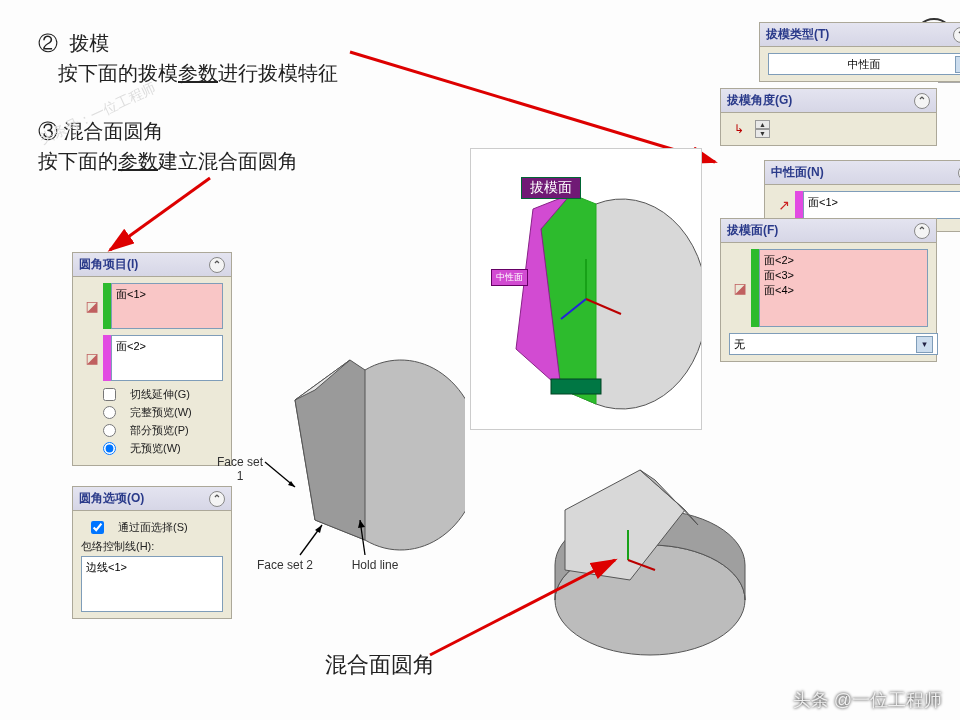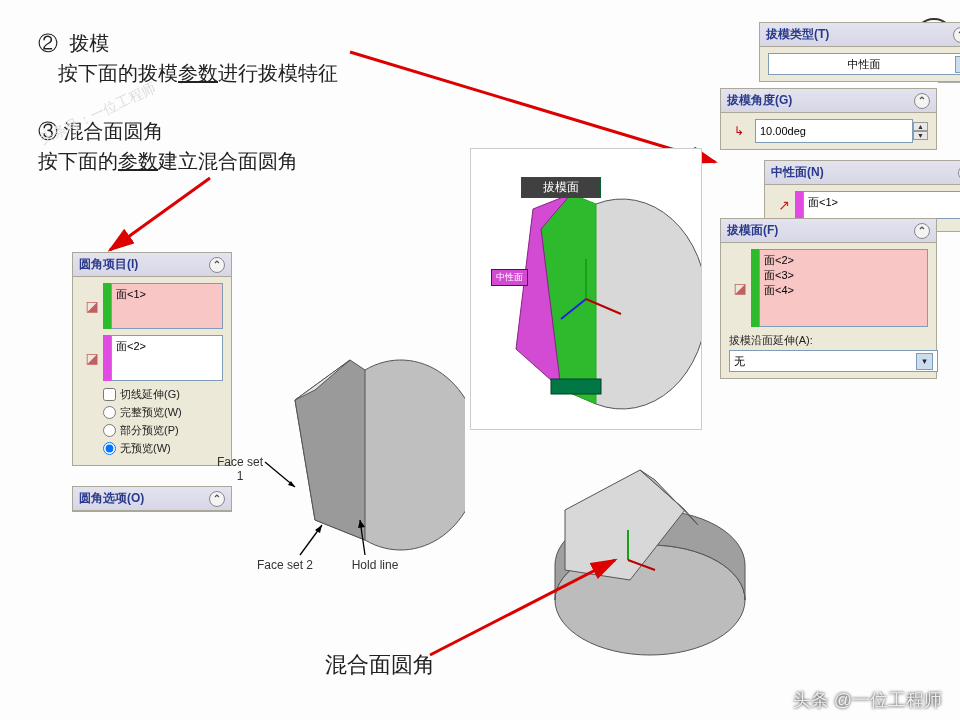--- a/index.html
+++ b/index.html
@@ -44,21 +44,21 @@
   .selbox {
     background:#fff;border:1px solid #7f9db9;min-height:38px;
     font-size:11px;padding:3px 4px;color:#000;flex:1;
   }
   .pink { background:#f9c6c6; }
   .row { display:flex;align-items:stretch;gap:0;margin-bottom:6px; }
   .swatch { width:22px;display:flex;align-items:center;justify-content:center;color:#c06060;font-size:14px; }
   .edgecolor { width:8px; }
   .green { background:#2dbb2d; }
   .mag   { background:#e24be2; }
-  .opt { display:flex;align-items:center;gap:4px;margin:3px 0 3px 22px;font-size:11px;color:#222; }
+  .opt { display:flex;align-items:center;gap:14px;margin:3px 0 3px 22px;font-size:11px;color:#222; }
   .opt input { margin:0; }
   .dd { width:100%;height:20px;border:1px solid #7f9db9;background:#fff;font-size:11px;padding:0 4px;display:flex;justify-content:space-between;align-items:center; }
   .ddbtn { width:15px;height:15px;border:1px solid #7f9db9;background:#cde;display:flex;align-items:center;justify-content:center;font-size:9px;color:#224; }
   .spin { border:1px solid #7f9db9;background:#fff;height:22px;display:flex;align-items:center;flex:1;padding:0 4px;font-size:11px; }
   .spinico { width:20px;height:20px;margin-right:6px;display:flex;align-items:center;justify-content:center;font-size:12px;color:#B00; }
   .spinbtn { width:15px;display:flex;flex-direction:column; }
   .spinbtn div { flex:1;border:1px solid #999;background:#e8e8e8;font-size:7px;display:flex;align-items:center;justify-content:center;color:#333; }
   .lbl { font-size:11px;color:#222;margin:4px 0 2px 0;display:block; }
   
   .illus { position:absolute; }
@@ -134,20 +134,28 @@
         <span>无预览(W)</span>
       </label>
   </div>
 </div>
 
 <div class="sw-panel" style="left:72px;top:486px;width:158px;">
   <div class="sw-head">
     <span>圆角选项(O)</span>
     <span class="chev">⌃</span>
   </div>
+  <div class="sw-body">
+    <label class="opt" style="margin-left:10px">
+        <input type="checkbox" checked="" style="">
+        <span>通过面选择(S)</span>
+      </label>
+    <span class="lbl">包络控制线(H):</span>
+    <div class="selbox" style="min-height:48px">边线&lt;1&gt;</div>
+  </div>
 </div>
 
 <div class="sw-panel" style="left:759px;top:22px;width:215px;">
   <div class="sw-head">
     <span>拔模类型(T)</span>
     <span class="chev">⌃</span>
   </div>
   <div class="sw-body">
     <div class="dd">
       <span style="flex:1;text-align:center">中性面</span>
@@ -157,23 +165,20 @@
 </div>
 
 <div class="sw-panel" style="left:720px;top:88px;width:215px;">
   <div class="sw-head">
     <span>拔模角度(G)</span>
     <span class="chev">⌃</span>
   </div>
   <div class="sw-body">
     <div style="display:flex;align-items:center;">
       <div class="spinico">↳</div>
-      <div class="spin">
-          <span>10.00deg</span>
-        </div>
       <div class="spinbtn">
           <div>▲</div>
           <div>▼</div>
         </div>
     </div>
   </div>
 </div>
 
 <div class="sw-panel" style="left:764px;top:148px;width:215px;margin-top:12px;">
   <div class="sw-head">
@@ -197,21 +202,20 @@
   <div class="sw-body">
     <div class="row">
       <div class="swatch">◪</div>
       <div class="edgecolor green"></div>
       <div class="selbox pink" style="min-height:70px">
         <div>面&lt;2&gt;</div>
         <div>面&lt;3&gt;</div>
         <div>面&lt;4&gt;</div>
       </div>
     </div>
-    <span class="lbl">拔模沿面延伸(A):</span>
     <div class="dd">
       <span>无</span>
       <span class="ddbtn">▾</span>
     </div>
   </div>
 </div>
 
 <svg class="arrow" style="left:350px;top:42px;" width="380" height="130">
   <defs>
       <marker id="ah1" markerWidth="10" markerHeight="10" refX="8" refY="3" orient="auto">
@@ -255,21 +259,21 @@
 <div class="illus" style="left:470px;top:148px;width:230px;height:280px;border:1px solid #ccc;background:#fff;">
   <svg width="230" height="280" viewBox="0 0 230 280">
     <path d="M125 55 A85 105 0 1 1 125 255 L90 240 L70 80 Z" fill="#d8d8d8" stroke="#555"></path>
     <path d="M70 80 L90 240 L125 255 L125 55 L100 45 Z" fill="#2dbb2d" stroke="#2a2"></path>
     <path d="M70 80 L100 45 L62 60 L45 200 L90 240 Z" fill="#d24bd2" stroke="#828"></path>
     <rect x="80" y="230" width="50" height="15" fill="#074" stroke="#042"></rect>
     <line x1="115" y1="150" x2="115" y2="110" stroke="#17a117" stroke-width="2"></line>
     <line x1="115" y1="150" x2="150" y2="165" stroke="#b00" stroke-width="2"></line>
     <line x1="115" y1="150" x2="90" y2="170" stroke="#22d" stroke-width="2"></line>
   </svg>
-  <div style="position:absolute;left:50px;top:28px;background:#404040;color:#fff;font-size:12px;padding:1px 21px;border:1px solid #063">拔模面</div>
+  <div style="position:absolute;left:50px;top:28px;background:#701a75;color:#fff;font-size:14px;padding:1px 8px;border:1px solid #063">拔模面</div>
   <div style="position:absolute;left:20px;top:120px;background:#d24bd2;color:#fff;font-size:9px;padding:1px 4px;border:1px solid #606">中性面</div>
 </div>
 
 <div class="illus" style="left:510px;top:450px;width:250px;height:230px;">
   <svg width="250" height="230" viewBox="0 0 250 230">
     <ellipse cx="140" cy="150" rx="95" ry="55" fill="#bcbcbc" stroke="#555"></ellipse>
     <path d="M45 150 A95 55 0 0 1 235 150 L235 115 A95 55 0 0 0 45 115 Z" fill="#9f9f9f" stroke="#555"></path>
     <path d="M55 60 L130 20 L175 60 L120 130 L55 120 Z" fill="#d8d8d8" stroke="#555"></path>
     <path d="M130 20 L175 60 L188 75 L145 30 Z" fill="#bcbcbc" stroke="#555"></path>
     <line x1="118" y1="110" x2="118" y2="80" stroke="#17a117" stroke-width="2"></line>

